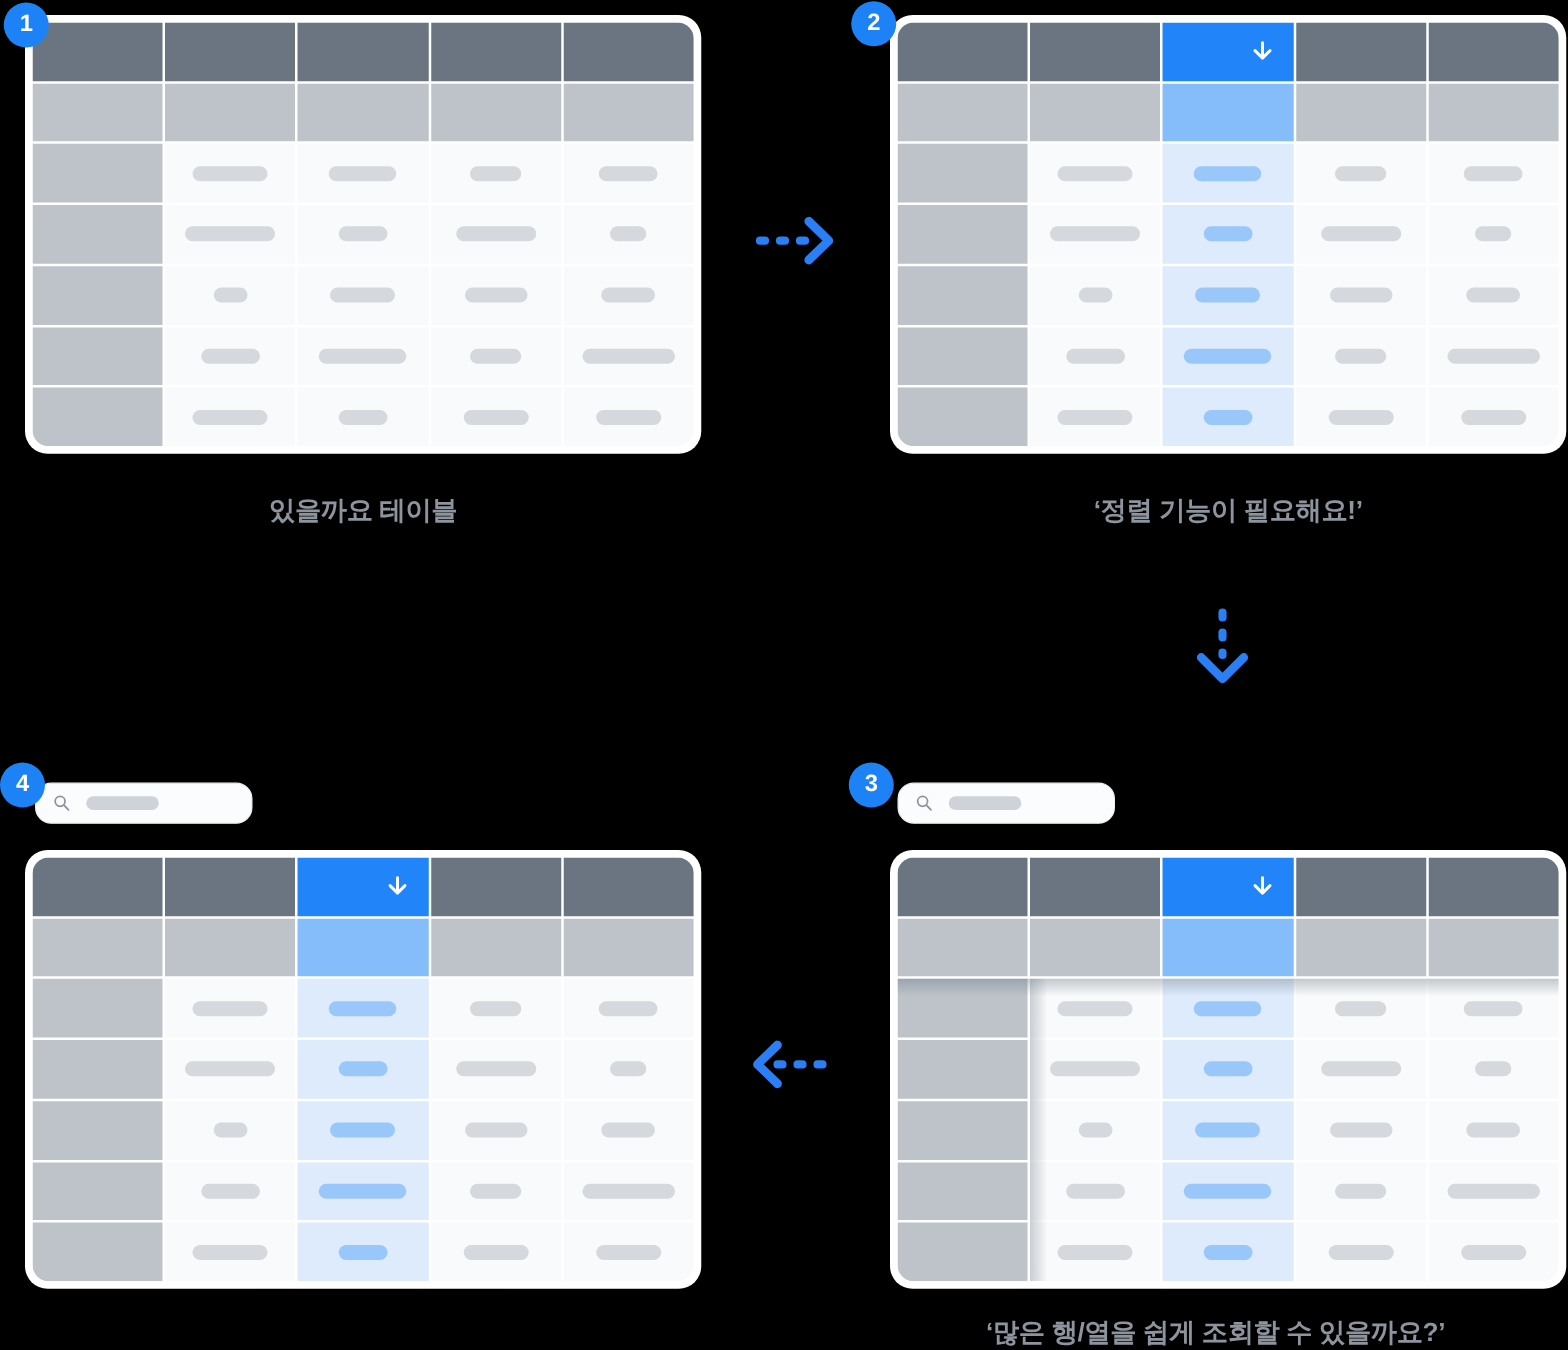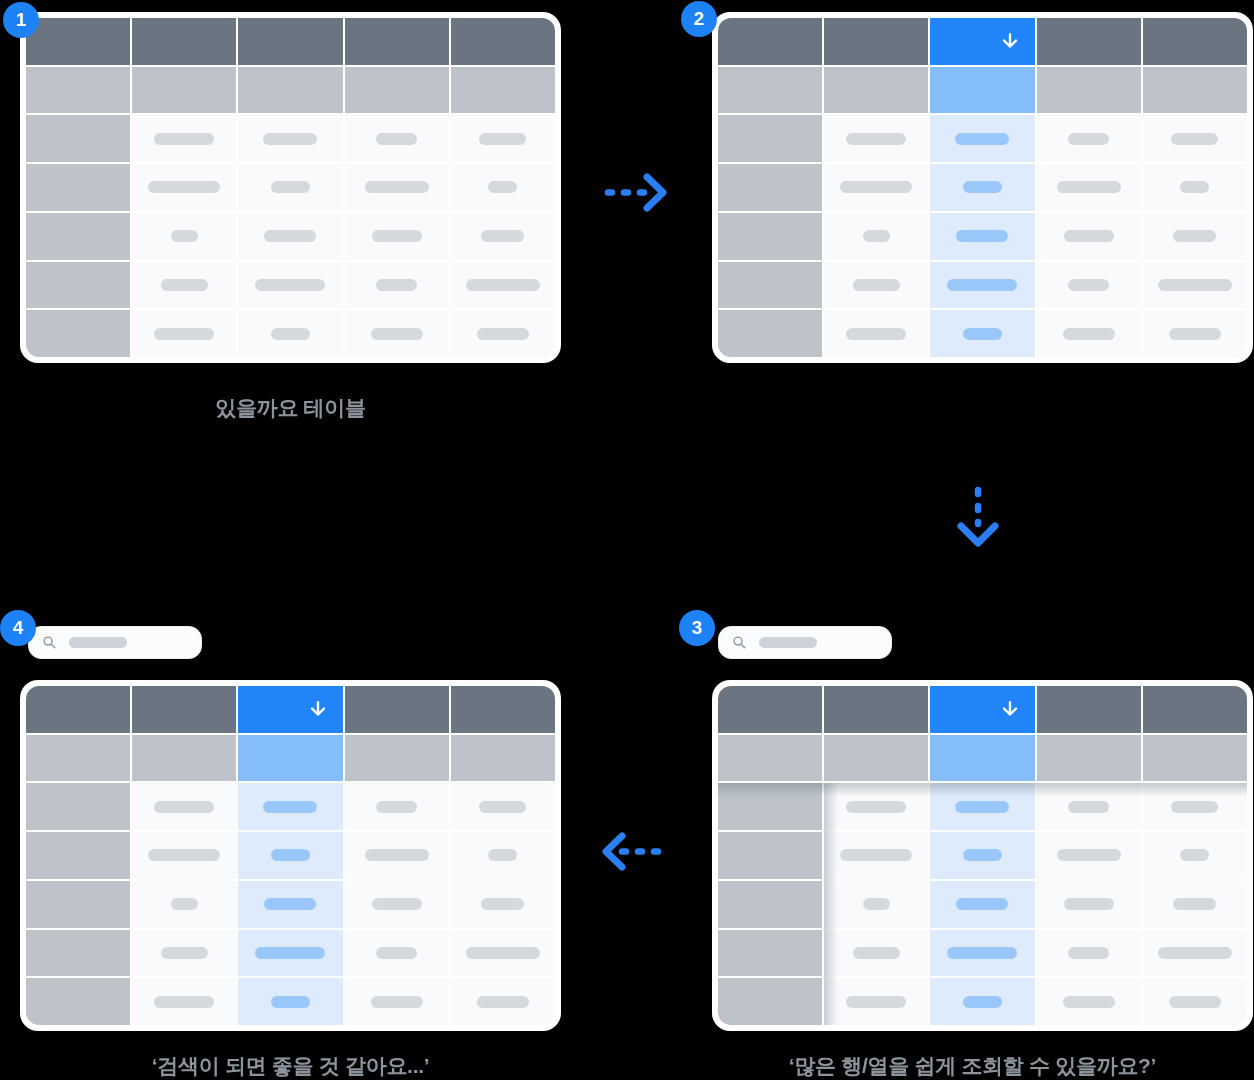--- a/index.html
+++ b/index.html
@@ -404,22 +404,22 @@
             <span class="pill" style="width: 52px;"></span>
           </div>
           <div class="cell data">
             <span class="pill" style="width: 52px;"></span>
           </div>
         </div>
       </div>
   </div>
 
   <div class="caption" style="left:20px;top:394px;">있을까요 테이블</div>
+  <div class="caption" style="left:712px;top:394px;">‘정렬 기능이 필요해요!’</div>
   <div class="caption" style="left:702px;top:1052px;">‘많은 행/열을 쉽게 조회할 수 있을까요?’</div>
-  <div class="caption" style="left:20px;top:1052px;">‘검색이 되면 좋을 것 같아요...’</div>
 
   <svg class="flow" style="left:600px;top:170px;" width="75" height="45" viewBox="0 0 75 45">
     <line x1="8" y1="22.5" x2="46" y2="22.5" stroke="#2b7ff5" stroke-width="6.5" stroke-linecap="round" stroke-dasharray="4 12"></line>
     <polyline points="47,7 63,22.5 47,38" fill="none" stroke="#2b7ff5" stroke-width="7" stroke-linecap="round" stroke-linejoin="round"></polyline>
   </svg>
   <svg class="flow" style="left:950px;top:482px;" width="56" height="72" viewBox="0 0 56 72">
     <line x1="28" y1="8" x2="28" y2="42" stroke="#2b7ff5" stroke-width="6.5" stroke-linecap="round" stroke-dasharray="4 12"></line>
     <polyline points="11,44 28,61 45,44" fill="none" stroke="#2b7ff5" stroke-width="7" stroke-linecap="round" stroke-linejoin="round"></polyline>
   </svg>
   <svg class="flow" style="left:596px;top:829px;" width="75" height="45" viewBox="0 0 75 45">

